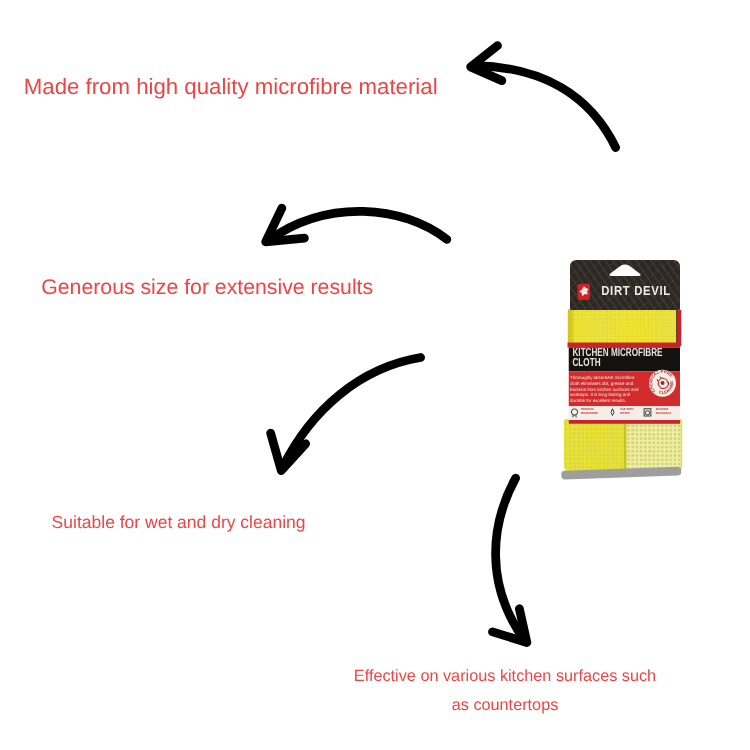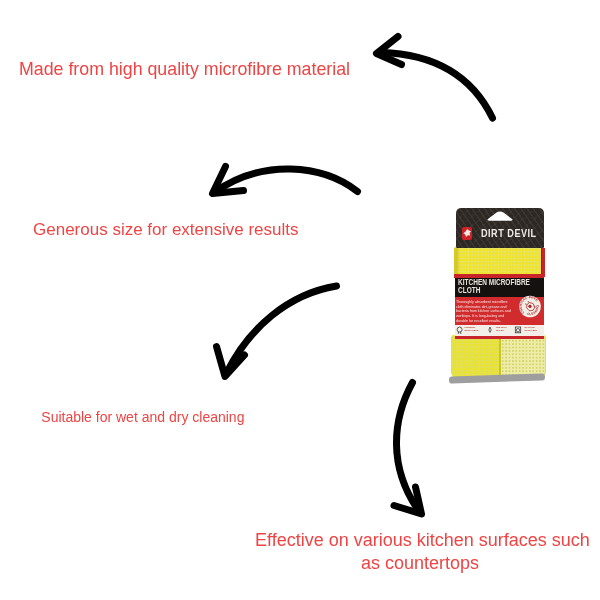--- a/index.html
+++ b/index.html
@@ -4,21 +4,21 @@
 <style>
   html,body{margin:0;padding:0;}
   body{width:600px;height:600px;background:#ffffff;font-family:"Liberation Sans",sans-serif;position:relative;overflow:hidden;}
   .txt{position:absolute;color:#ef4444;font-size:16.5px;white-space:nowrap;}
 </style>
 </head>
 <body>
   <div class="txt" id="t1" style="left:19px;top:58.6px;font-size:17.8px;">Made from high quality microfibre material</div>
   <div class="txt" id="t2" style="left:33px;top:220px;font-size:17px;">Generous size for extensive results</div>
   <div class="txt" id="t3" style="left:41.3px;top:409.3px;font-size:14px;">Suitable for wet and dry cleaning</div>
-  <div class="txt" id="t4" style="left:255px;top:529.4px;width:330px;text-align:center;font-size:18px;line-height:23px;">Effective on various kitchen surfaces such<br>as countertops</div>
+  <div class="txt" id="t4" style="left:239px;top:529.4px;width:330px;text-align:center;font-size:13px;line-height:23px;">Effective on various kitchen surfaces such<br>as countertops</div>
 
   <svg id="arrows" width="600" height="600" style="position:absolute;left:0;top:0;" viewBox="0 0 600 600" fill="none" stroke="#000" stroke-width="7" stroke-linecap="round" stroke-linejoin="round">
 
     <path d="M492.5,118 C472,76 434,54 381,52.5"></path>
     <path d="M398,36.5 L376.5,53.5 L401.5,64.5"></path>
 
     <path d="M357.5,191.5 C322,164 262,159 215,192"></path>
     <path d="M225.5,166.5 L212.5,193.5 L243.5,190.5"></path>
 
     <path d="M336.5,286 C288,294 249,328 226.5,373"></path>

